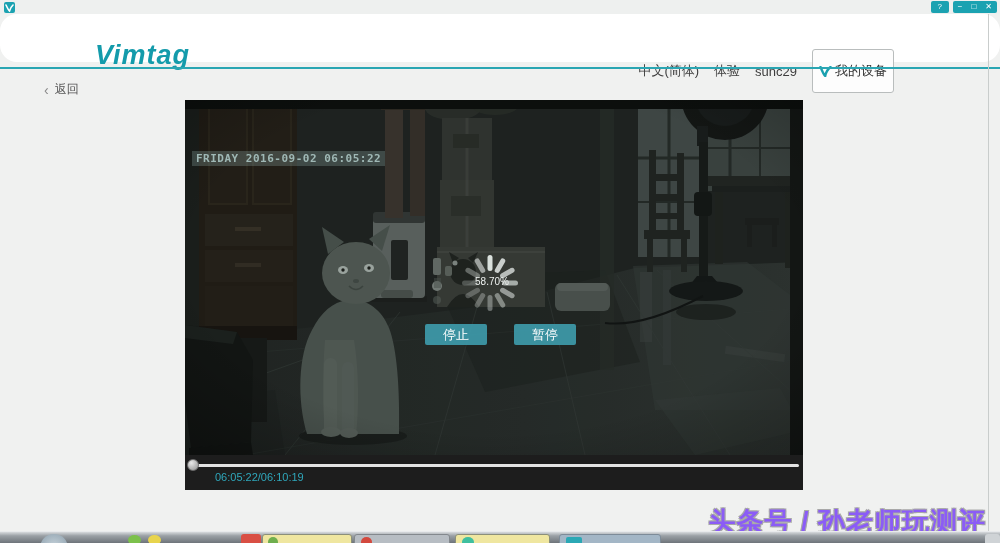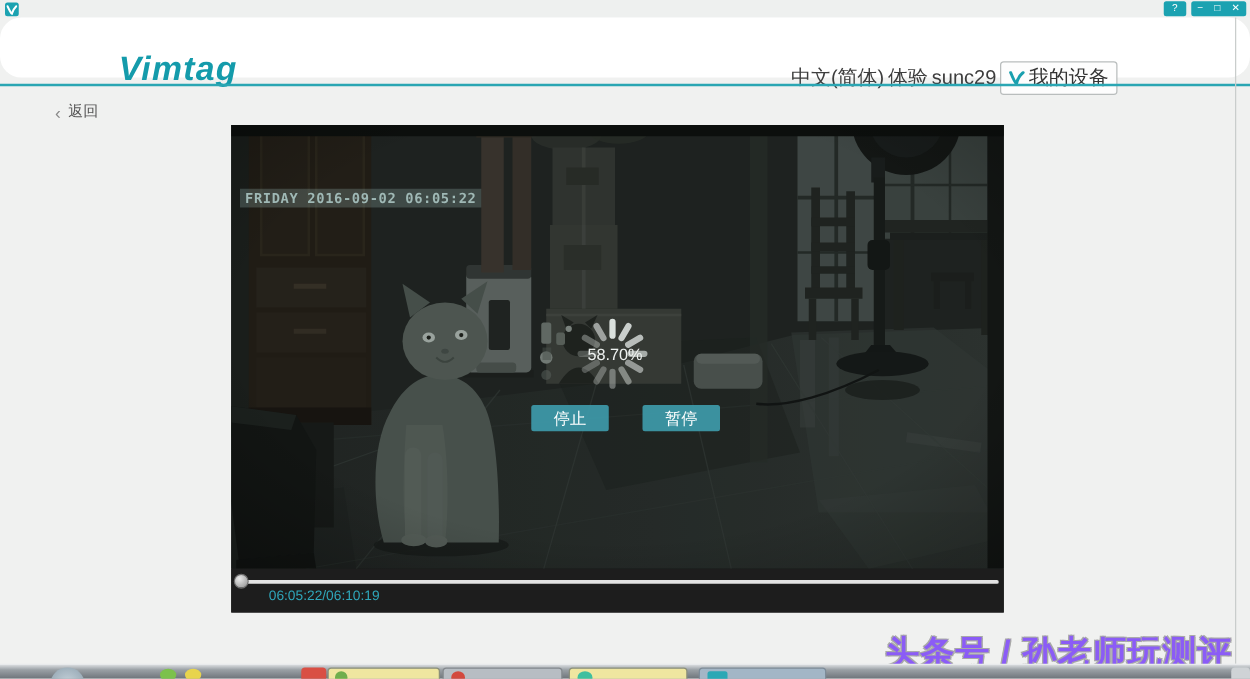--- a/index.html
+++ b/index.html
@@ -13,35 +13,35 @@
   .titlebar{position:absolute;left:0;top:0;width:100%;height:14px;background:#eef0ef;}
   .app-icon{position:absolute;left:4px;top:2px;width:11px;height:11px;border-radius:2px;background:#1ba2b1;display:flex;align-items:center;justify-content:center;}
   .win-controls{position:absolute;right:3px;top:1px;display:flex;gap:4px;align-items:center;}
   .win-btn{background:#1ba2b1;color:#fff;font-size:8px;line-height:12px;height:12px;text-align:center;border-radius:2px;}
   .win-help{width:18px;}
   .win-group{background:#1ba2b1;border-radius:2px;height:12px;display:flex;align-items:center;padding:0 5px;gap:9px;}
   .win-group span{color:#fff;font-size:8px;line-height:12px;}
   
   .header{position:absolute;left:0;top:14px;width:100%;height:48px;background:#ffffff;border-radius:17px;}
   .logo{position:absolute;left:95px;top:26px;font-size:27px;font-weight:bold;font-style:italic;color:#149bab;letter-spacing:1px;}
-  .header-menu{position:absolute;right:106px;top:35px;display:flex;align-items:center;gap:3px;font-size:16px;color:#3d3d3d;}
+  .header-menu{position:absolute;right:106px;top:35px;display:flex;align-items:center;gap:15px;font-size:13px;color:#3d3d3d;}
   .menu-link{cursor:default;}
-  .devices-btn{display:flex;align-items:center;gap:3px;border:1px solid #b9bdbd;border-radius:3px;background:#fdfdfd;padding:2px 6px;color:#333;}
+  .devices-btn{display:flex;align-items:center;gap:3px;border:1px solid #b9bdbd;border-radius:3px;background:#fdfdfd;padding:12px 6px;color:#333;}
   .divider{position:absolute;left:0;top:67px;width:100%;height:2px;background:#2aa6b3;}
   
   .back{position:absolute;left:44px;top:81px;display:flex;align-items:center;gap:6px;font-size:12px;color:#555;}
   .back .chev{color:#888;font-size:14px;line-height:12px;}
   
   .player{position:absolute;left:185px;top:100px;width:618px;height:390px;background:#141715;}
   .scene{position:absolute;left:0;top:0;}
   .osd{position:absolute;left:7px;top:12px;padding:1px 4px;background:rgba(158,188,186,.26);
        color:#9fb8b5;font-family:"DejaVu Sans Mono","Liberation Mono",monospace;
        font-size:11px;font-weight:bold;letter-spacing:.5px;margin-top:39px;}
   .spinner{position:absolute;left:275px;top:153px;}
-  .percent{position:absolute;left:267px;top:176px;width:80px;text-align:center;color:#edf1ef;font-size:13px;}
+  .percent{position:absolute;left:267px;top:176px;width:80px;text-align:center;color:#edf1ef;font-size:10px;}
   .vid-buttons{position:absolute;left:240px;top:224px;display:flex;gap:27px;}
   .vid-btn{width:62px;height:21px;line-height:21px;text-align:center;border-radius:2px;
            background:rgba(62,154,170,.92);color:#fff;font-size:13px;}
   .strip{position:absolute;left:0;bottom:0;width:100%;height:35px;background:#1d1d1d;}
   .bar{position:absolute;left:4px;right:4px;top:9px;height:3px;background:#e3e3e3;border-radius:2px;}
   .handle{position:absolute;left:2px;top:4px;width:12px;height:12px;border-radius:50%;
           background:radial-gradient(circle at 35% 30%, #e9e9e9, #8f8f8f);border:1px solid #6d6d6d;box-sizing:border-box;}
   .time{position:absolute;left:30px;top:16px;font-size:11px;color:#2fa7bb;}
   
   .watermark{position:absolute;right:14px;top:504px;z-index:3;font-size:27px;font-weight:bold;letter-spacing:1px;color:#8b5cf6;

